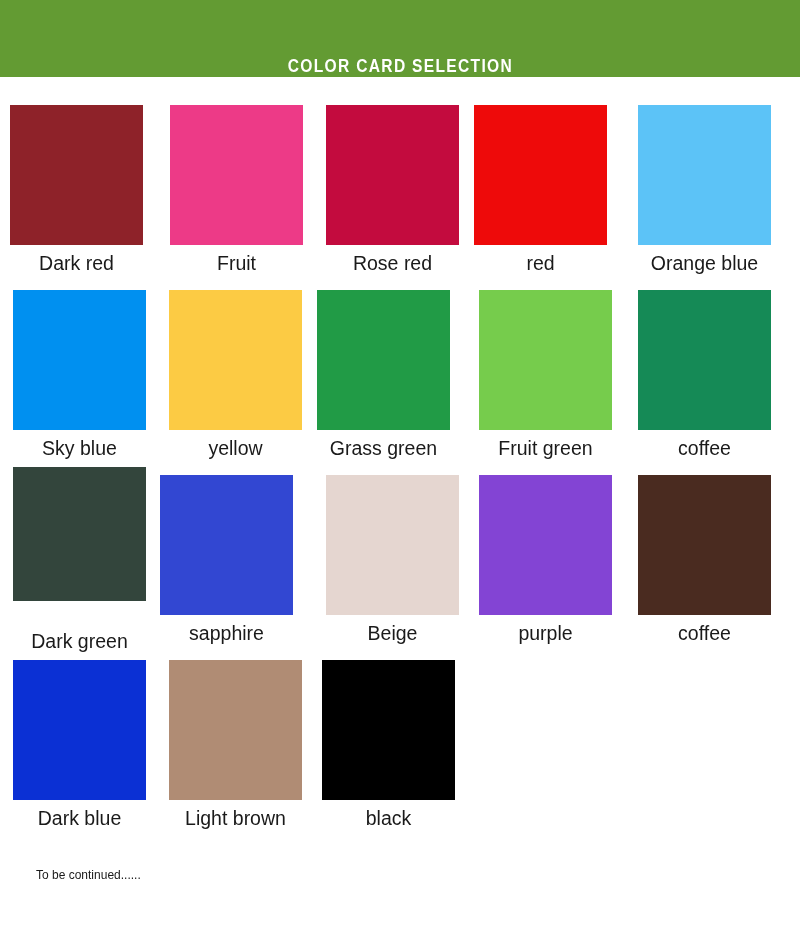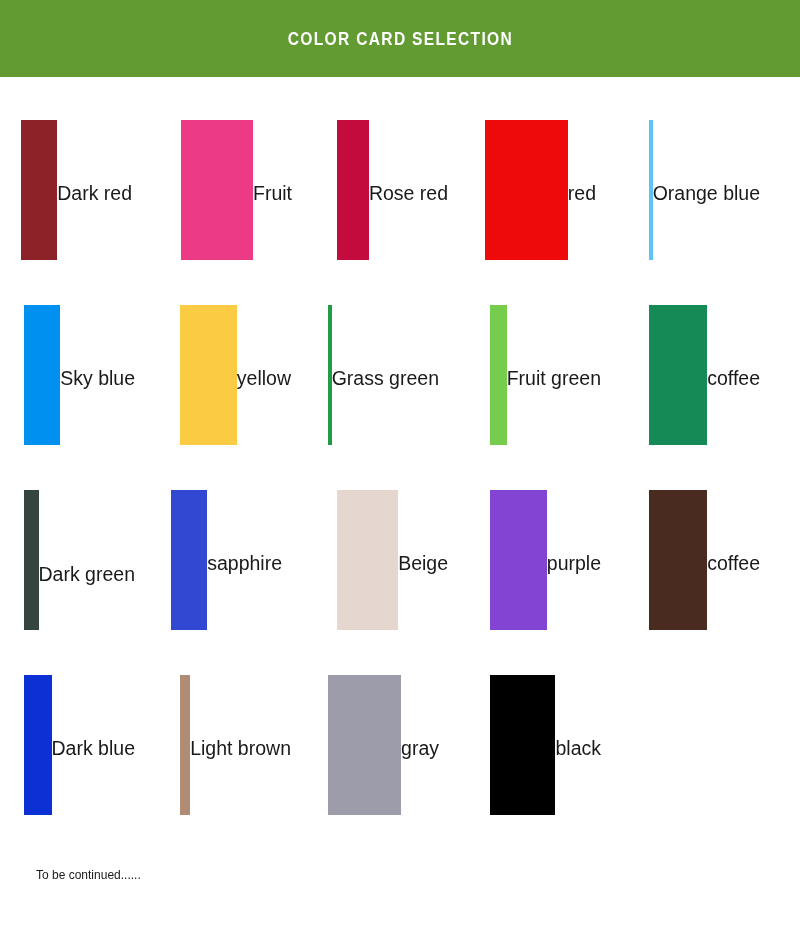--- a/index.html
+++ b/index.html
@@ -22,21 +22,21 @@
 
   
   .header-banner {
     position: absolute;
     left: 0;
     top: 0;
     width: 800px;
     height: 77px;
     background: #639B33;
     display: flex;
-    align-items: center;
+    align-items: flex-end;
     justify-content: center;
   }
   .header-title {
     color: #ffffff;
     font-family: "Liberation Sans Narrow", "Liberation Sans", sans-serif;
     font-size: 19px;
     font-weight: bold;
     letter-spacing: 1.6px;
     transform: scaleX(0.82);
     white-space: nowrap;
@@ -50,22 +50,23 @@
     width: 760px;
     display: grid;
     grid-template-columns: repeat(5, 133px);
     column-gap: 24px;
     row-gap: 0px;
   }
   .swatch-cell {
     width: 111px;
     height: 185px;
     display: flex;
-    flex-direction: row;
+    flex-direction: column;
     align-items: center;
+    justify-content: center;
   }
   .swatch-chip {
     width: 133px;
     height: 140px;
     display: block;
   }
   .swatch-label {
     margin-top: 7px;
     font-size: 19.5px;
     color: #1a1a1a;
@@ -169,24 +170,20 @@
         <div class="swatch-label">coffee</div>
       </div>
       <div class="swatch-cell col-2">
         <div class="swatch-chip" style="background: rgb(11, 48, 212);"></div>
         <div class="swatch-label">Dark blue</div>
       </div>
       <div class="swatch-cell col-3">
         <div class="swatch-chip" style="background: rgb(176, 140, 116);"></div>
         <div class="swatch-label">Light brown</div>
       </div>
-      <div class="swatch-cell col-4">
-        <div class="swatch-chip" style="background: rgb(157, 156, 171);"></div>
-        <div class="swatch-label">gray</div>
-      </div>
       <div class="swatch-cell col-5">
         <div class="swatch-chip" style="background: rgb(0, 0, 0);"></div>
         <div class="swatch-label">black</div>
       </div>
     </div>
 
   <div class="footer-note">To be continued......</div>
 
 </div>
 

